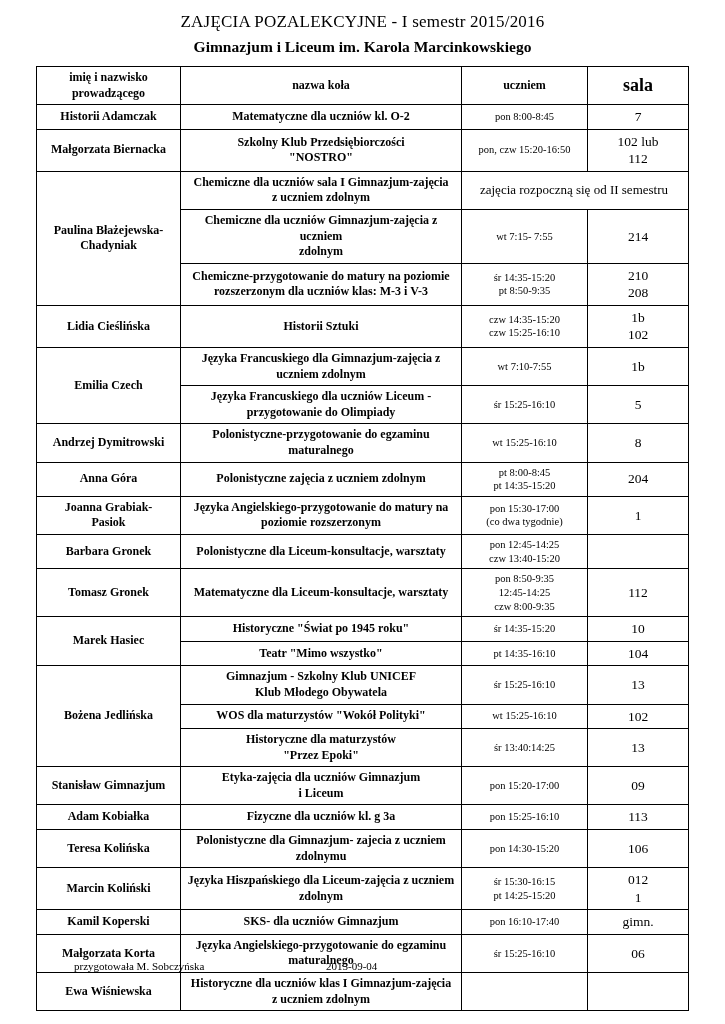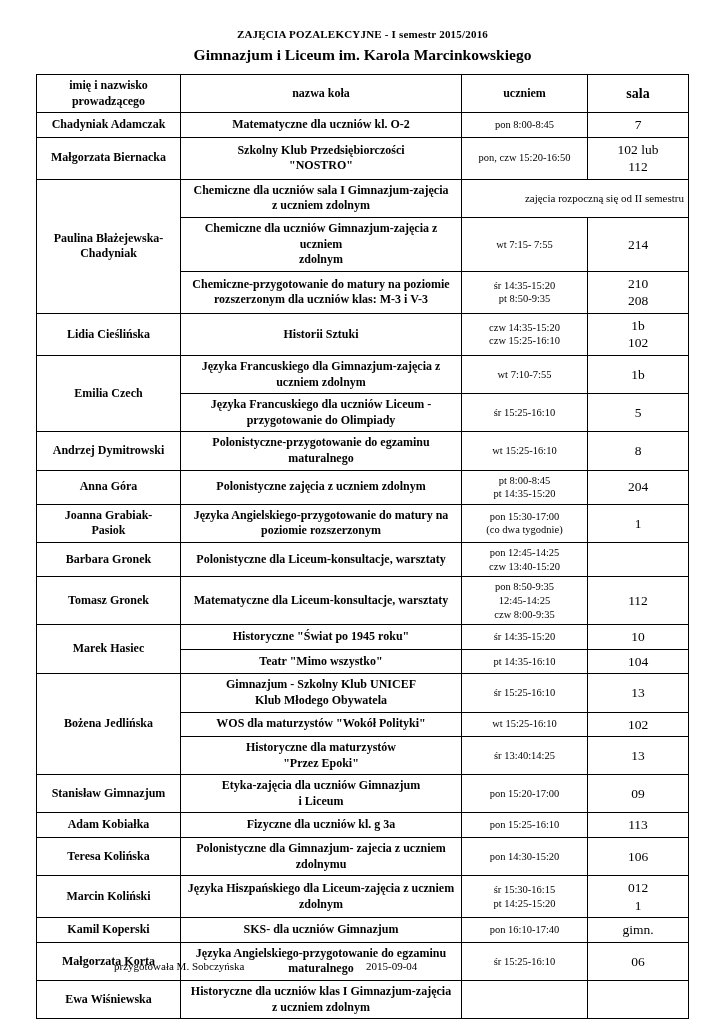--- a/index.html
+++ b/index.html
@@ -3,41 +3,41 @@
 <meta charset="utf-8">
 <style>
   * { box-sizing: border-box; }
   html, body { margin: 0; padding: 0; }
   body {
     width: 725px; height: 1024px;
     background: #ffffff; color: #000;
     font-family: "Liberation Serif", serif;
     position: relative; overflow: hidden;
   }
-  .page-title  { text-align: center; font-weight: bold; font-size: 11px; padding-top: 28px; letter-spacing: .2px; }
+  .page-title  { text-align: center; font-weight: normal; font-size: 17px; padding-top: 12px; letter-spacing: .2px; }
   .page-subtitle { text-align: center; font-weight: bold; font-size: 15.5px; margin-top: 6px; }
 
   table { border-collapse: collapse; table-layout: fixed; width: 652px; margin: 10px 16px 0 36px; }
   th, td {
     border: 1px solid #000;
     vertical-align: middle; text-align: center;
     padding: 3px 4px;
     white-space: pre-line;
     line-height: 1.3;
     overflow: visible;
   }
   th { font-weight: bold; font-size: 12px; }
-  th.room-h { font-size: 14px; }
+  th.room-h { font-size: 18px; }
   td.teacher { font-weight: bold; font-size: 12px; }
   td.club    { font-weight: bold; font-size: 12px; }
   td.term    { font-weight: normal; font-size: 10.5px; }
   td.room    { font-weight: normal; font-size: 13.5px; }
-  td.note    { font-weight: normal; font-size: 11px; white-space: nowrap; text-align: right; padding-left: 2px; }
-
-  .footer { position: absolute; top: 960px; left: 0; width: 616px; height: 16px; font-size: 11px; margin-left: 40px; }
+  td.note    { font-weight: normal; font-size: 13px; white-space: nowrap; text-align: center; padding-left: 2px; }
+
+  .footer { position: absolute; top: 960px; left: 0; width: 616px; height: 16px; font-size: 11px; }
   .footer .prep { position: absolute; left: 74px; white-space: nowrap; }
   .footer .date { position: absolute; left: 306px; white-space: nowrap; padding-left: 20px; }
 </style>
 </head>
 <body>
 
 <div class="doc">
   <div class="page-title">ZAJĘCIA POZALEKCYJNE  -  I semestr  2015/2016</div>
   <div class="page-subtitle">Gimnazjum i Liceum im. Karola Marcinkowskiego</div>
 
@@ -52,21 +52,21 @@
       <tr>
         <th>imię i nazwisko
 prowadzącego</th>
         <th>nazwa koła</th>
         <th>uczniem</th>
         <th class="room-h">sala</th>
       </tr>
     </thead>
     <tbody>
         <tr class="">
-          <td class="teacher" rowspan="1">Chadyniak  Adamczak</td>
+          <td class="teacher" rowspan="1">Historii  Adamczak</td>
           <td class="club">Matematyczne dla uczniów kl. O-2</td>
           <td class="term">pon 8:00-8:45</td>
           <td class="room">7</td>
         </tr>
         <tr class="">
           <td class="teacher" rowspan="1">Małgorzata  Biernacka</td>
           <td class="club">Szkolny Klub Przedsiębiorczości
 "NOSTRO"</td>
           <td class="term">pon, czw 15:20-16:50</td>
           <td class="room">102 lub

